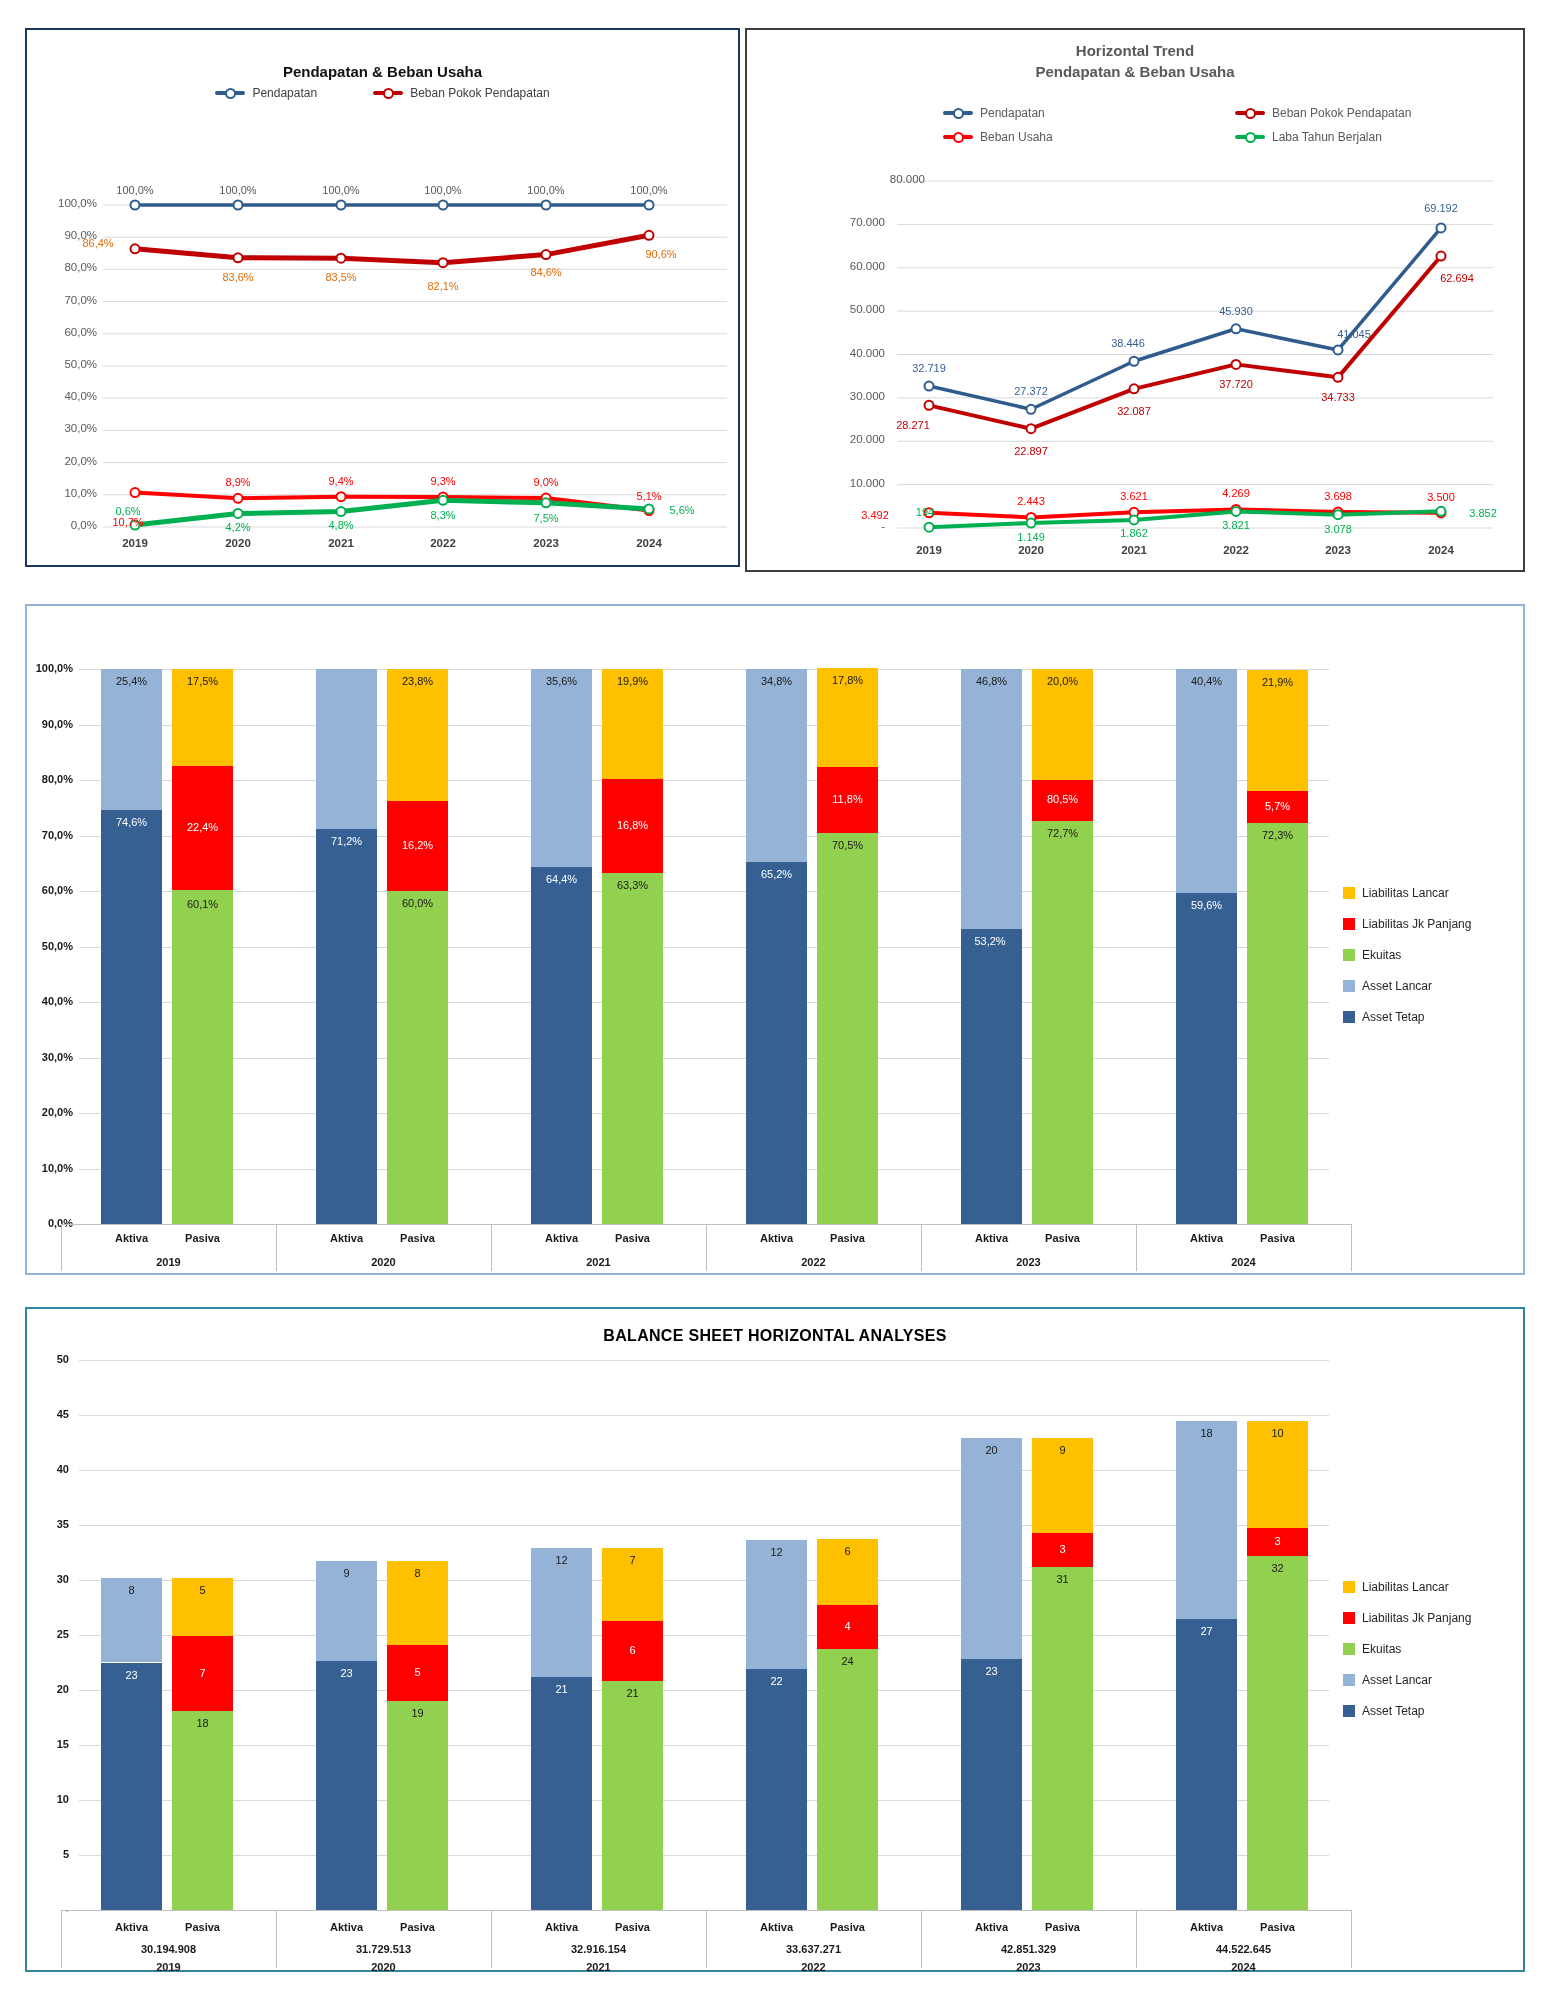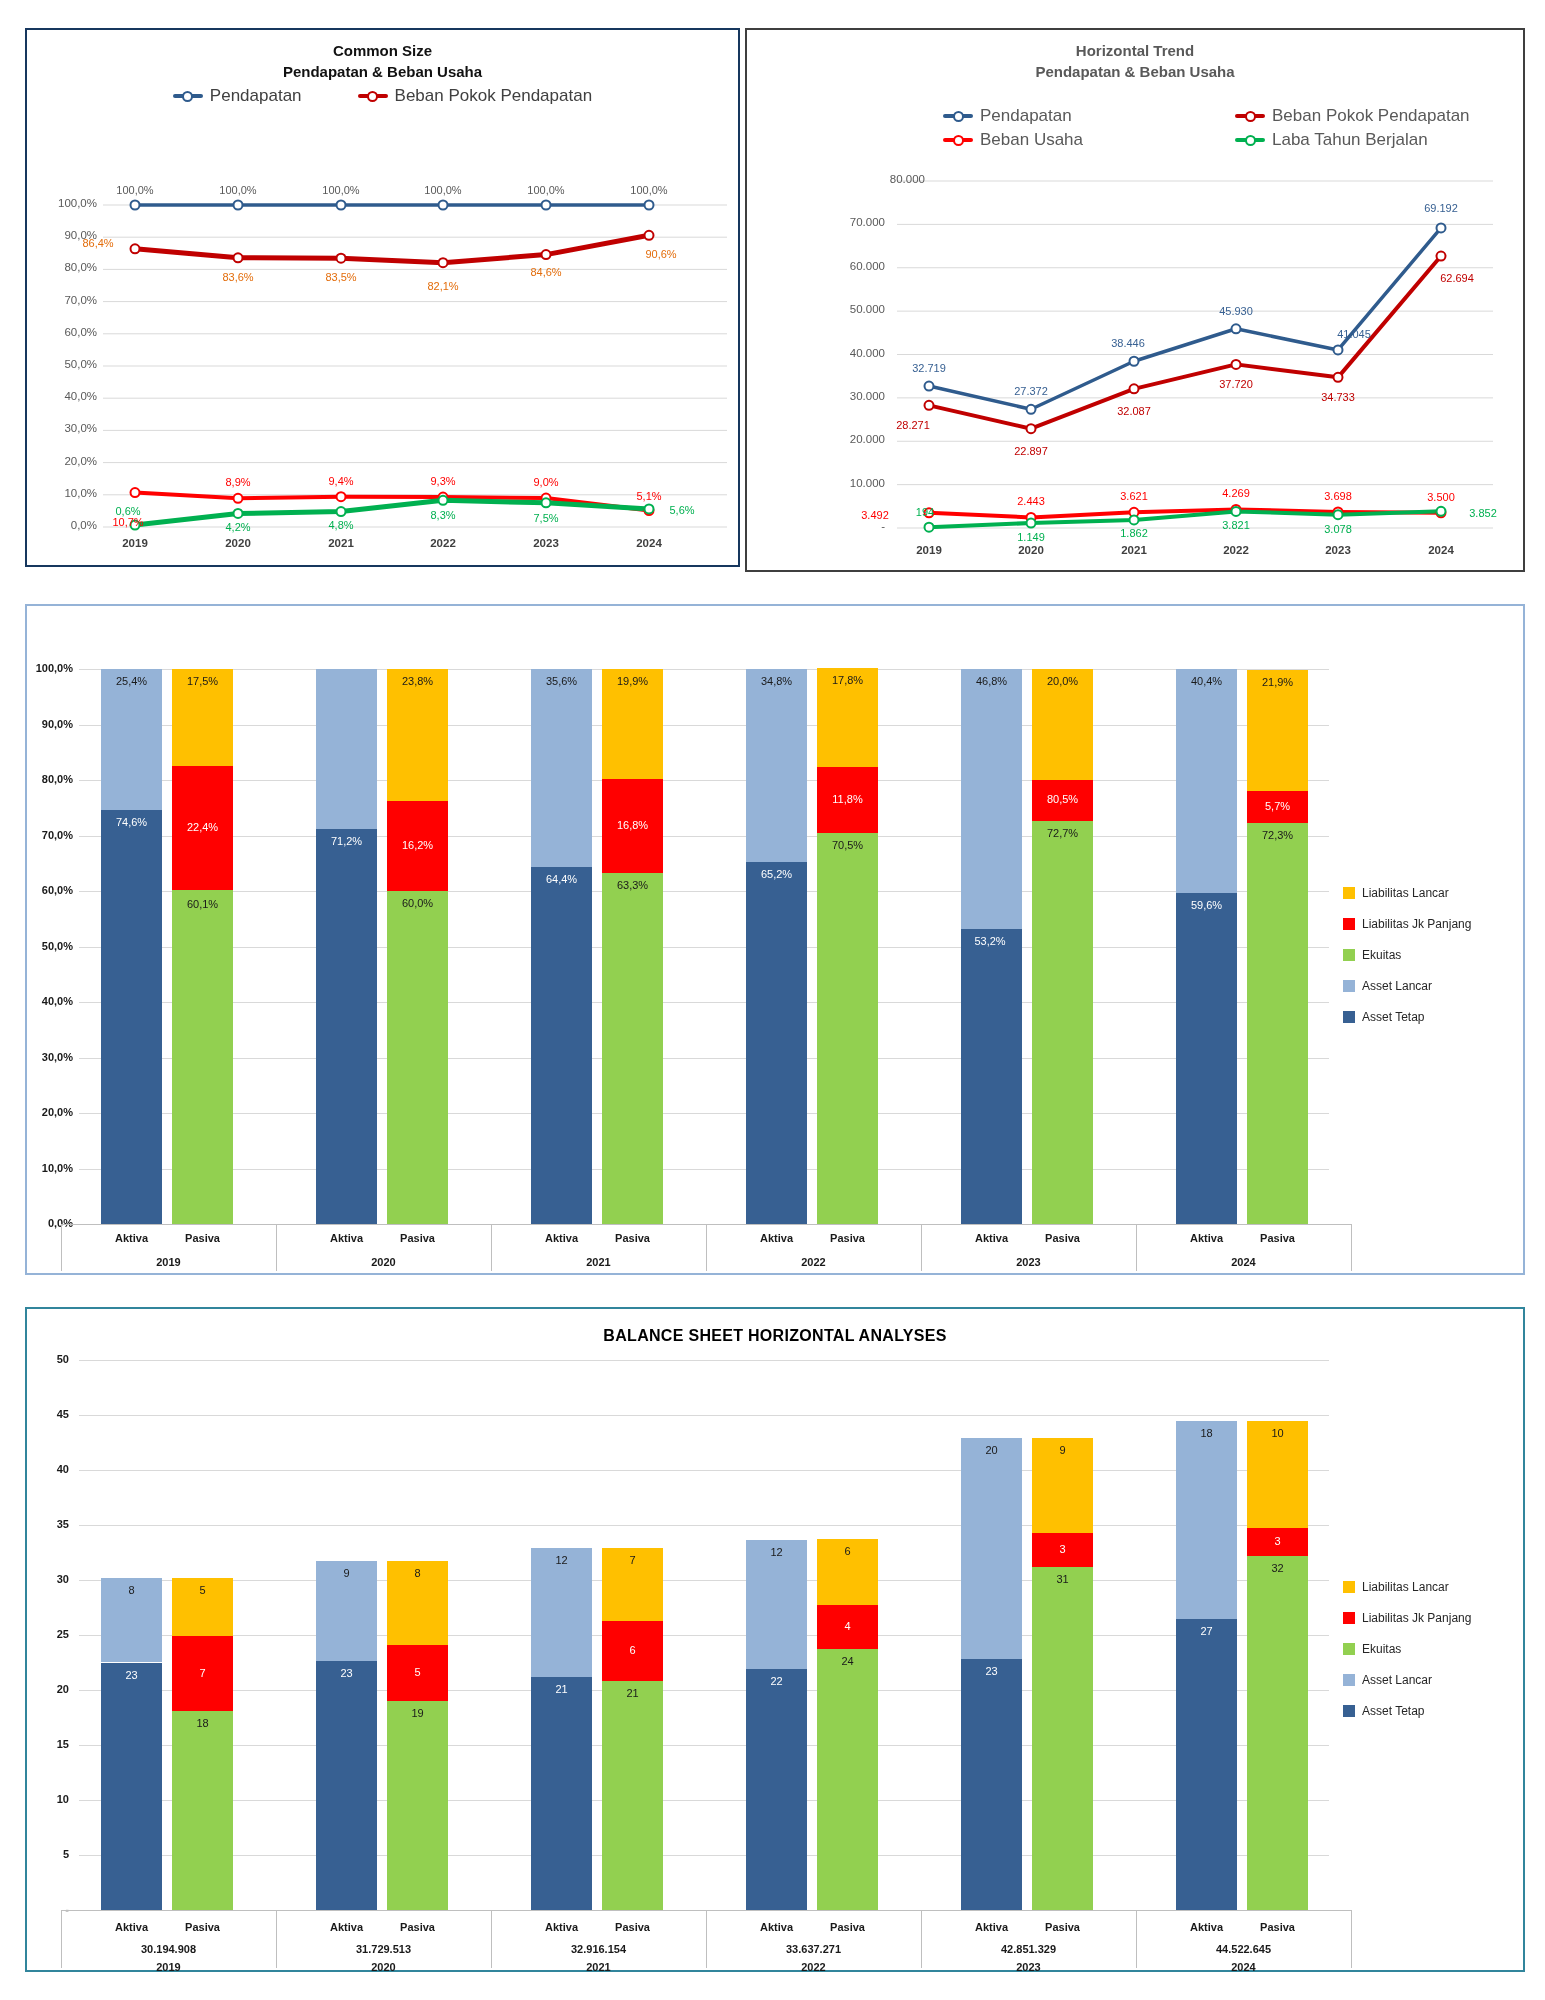--- a/index.html
+++ b/index.html
@@ -25,33 +25,32 @@
   .grid-h{position:absolute;height:1px;background:#D9D9D9;}
   .axis-sep{position:absolute;width:1px;background:#BFBFBF;}
   .axis-line{position:absolute;height:1px;background:#BFBFBF;}
   .axis-col{position:absolute;text-align:center;font-size:11px;font-weight:bold;color:#1a1a1a;}
   .legend-row{position:absolute;left:0;right:0;display:flex;justify-content:center;gap:56px;}
   .legend-item{display:flex;align-items:center;gap:7px;}
   .legend-item-abs{position:absolute;display:flex;align-items:center;gap:7px;}
   .lg-line{position:relative;width:30px;height:4px;border-radius:2px;}
   .lg-dot{position:absolute;left:50%;top:50%;width:7px;height:7px;margin:-5.5px 0 0 -5.5px;
           background:#fff;border:2px solid #000;border-radius:50%;}
-  .lg-text{font-size:17px;color:#404040;white-space:nowrap;}
+  .lg-text{font-size:12px;color:#404040;white-space:nowrap;}
   #boxB .lg-text{color:#595959;}
   .lg-sq{width:12px;height:12px;flex:0 0 12px;}
   .lg-text2{font-size:12px;color:#262626;white-space:nowrap;}
   svg{position:absolute;left:0;top:0;}
 </style>
 </head>
 <body>
 
 <div id="page">
 
   <div id="boxA" class="chart-box">
-    <div class="title-2line" style="top:10px;">Common Size</div>
     <div class="title-2line" style="top:31px;">Pendapatan &amp; Beban Usaha</div>
     <div class="canvas">
         <div class="legend-row" style="top: 56px;">
           <div class="legend-item">
             <div class="lg-line" style="background: rgb(47, 91, 141);">
               <div class="lg-dot" style="border-color: rgb(47, 91, 141);"></div>
             </div>
             <div class="lg-text">Pendapatan</div>
           </div>
           <div class="legend-item">

